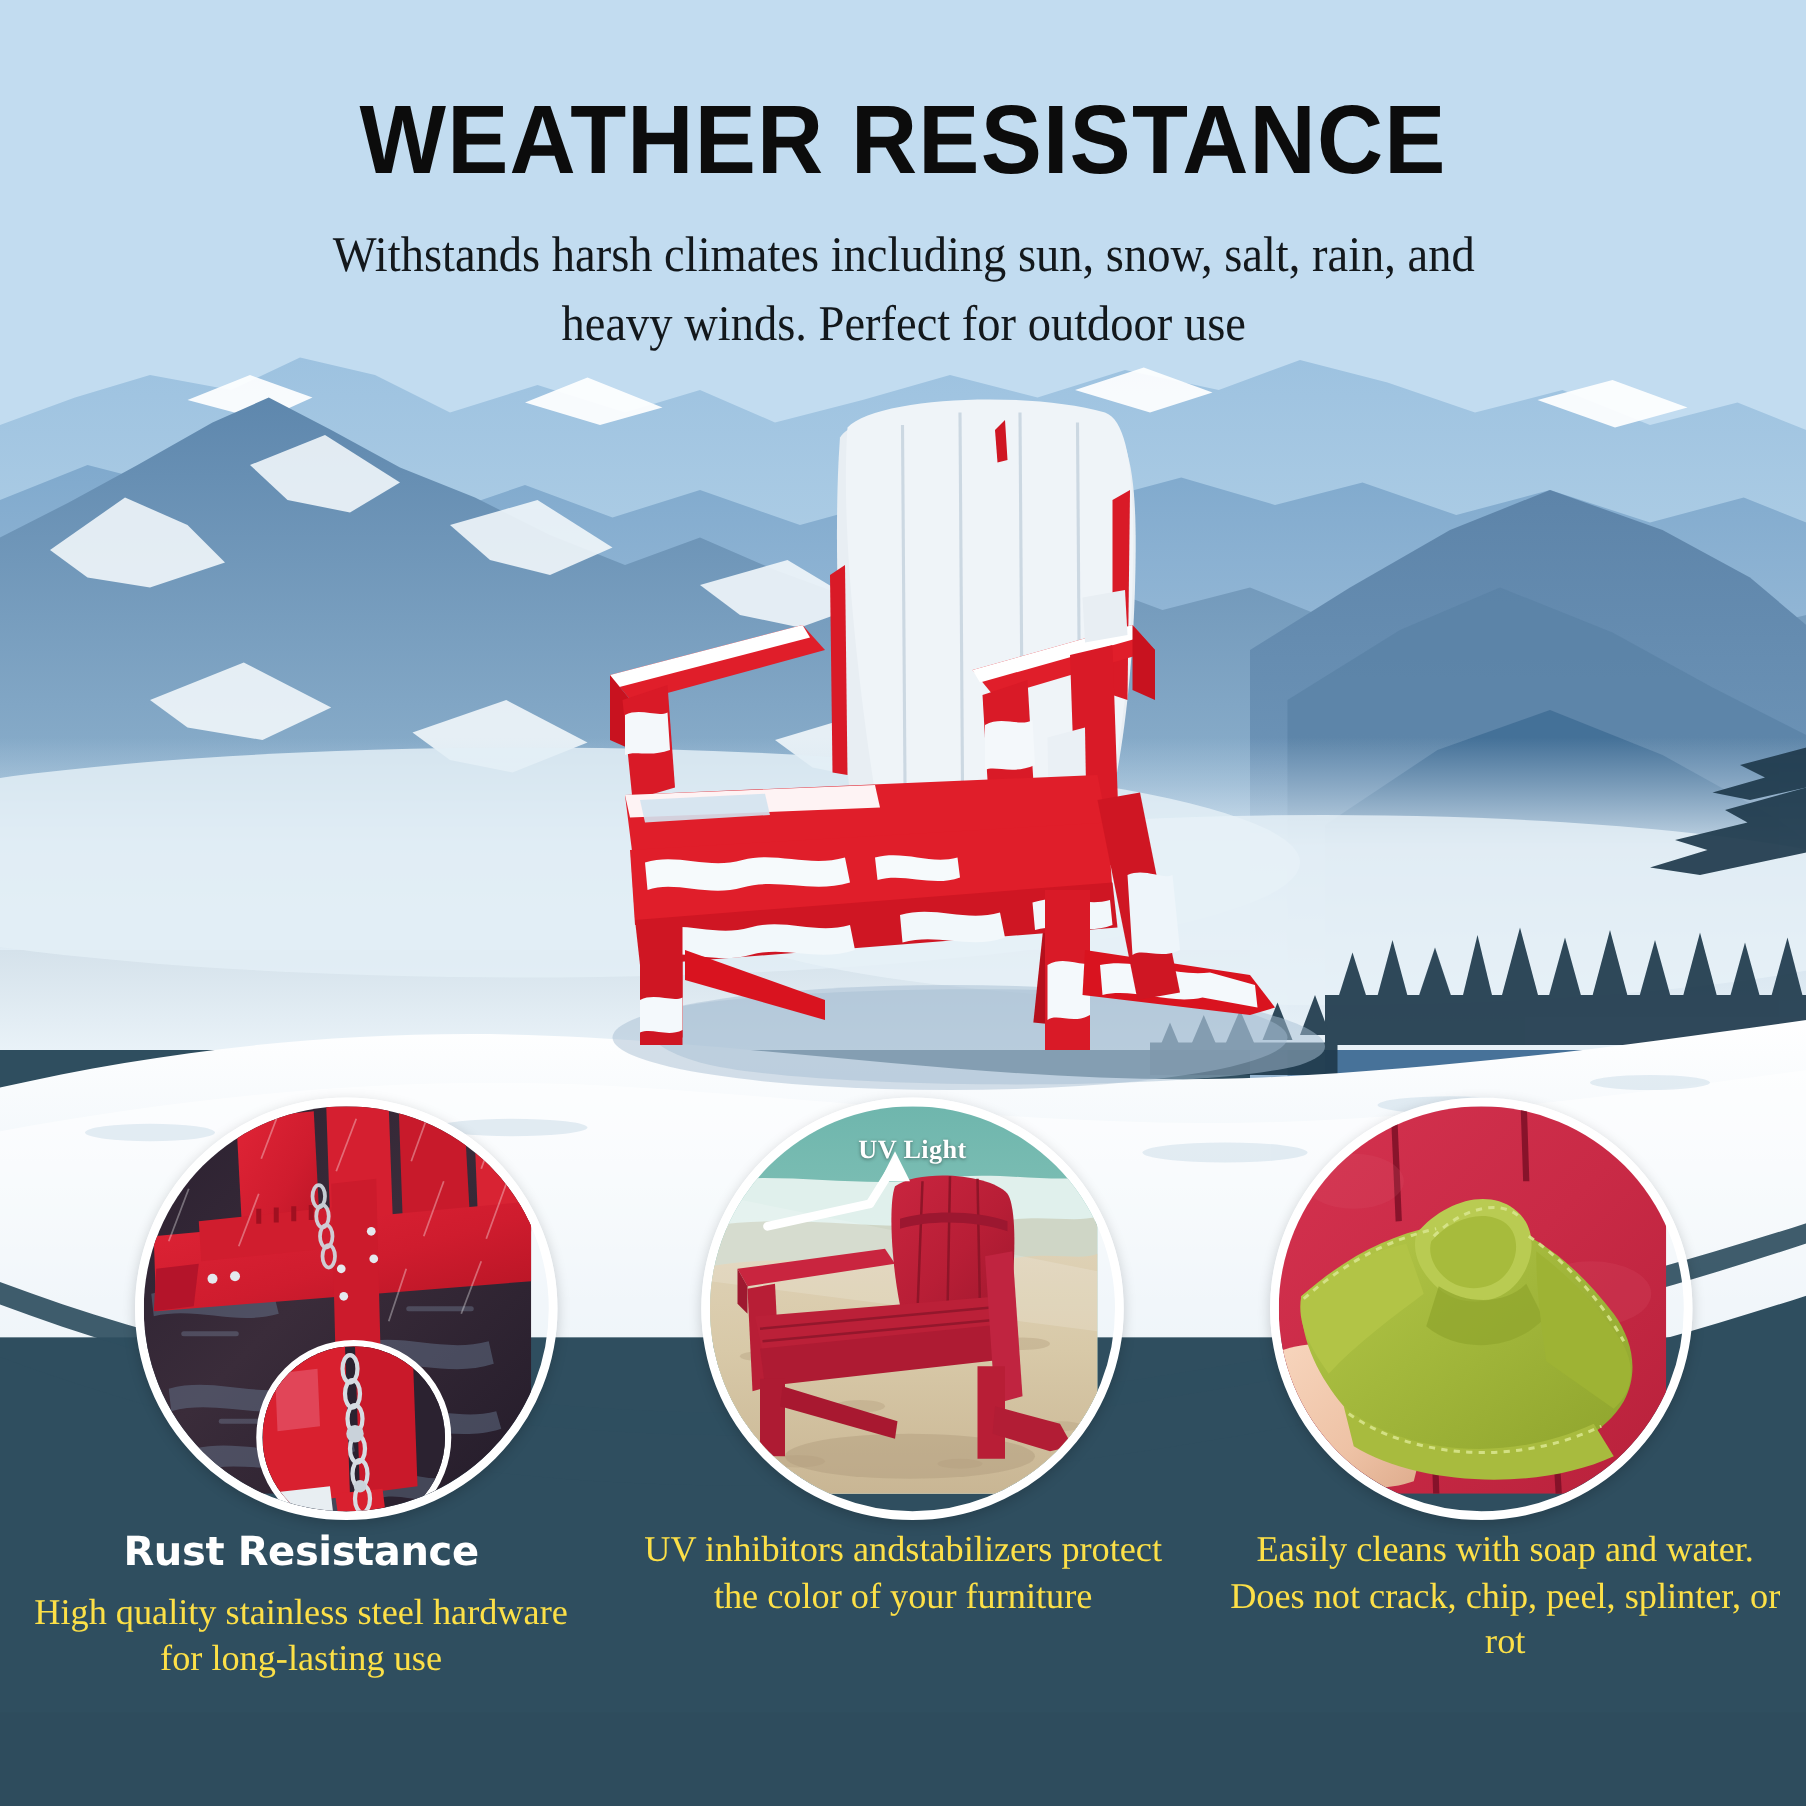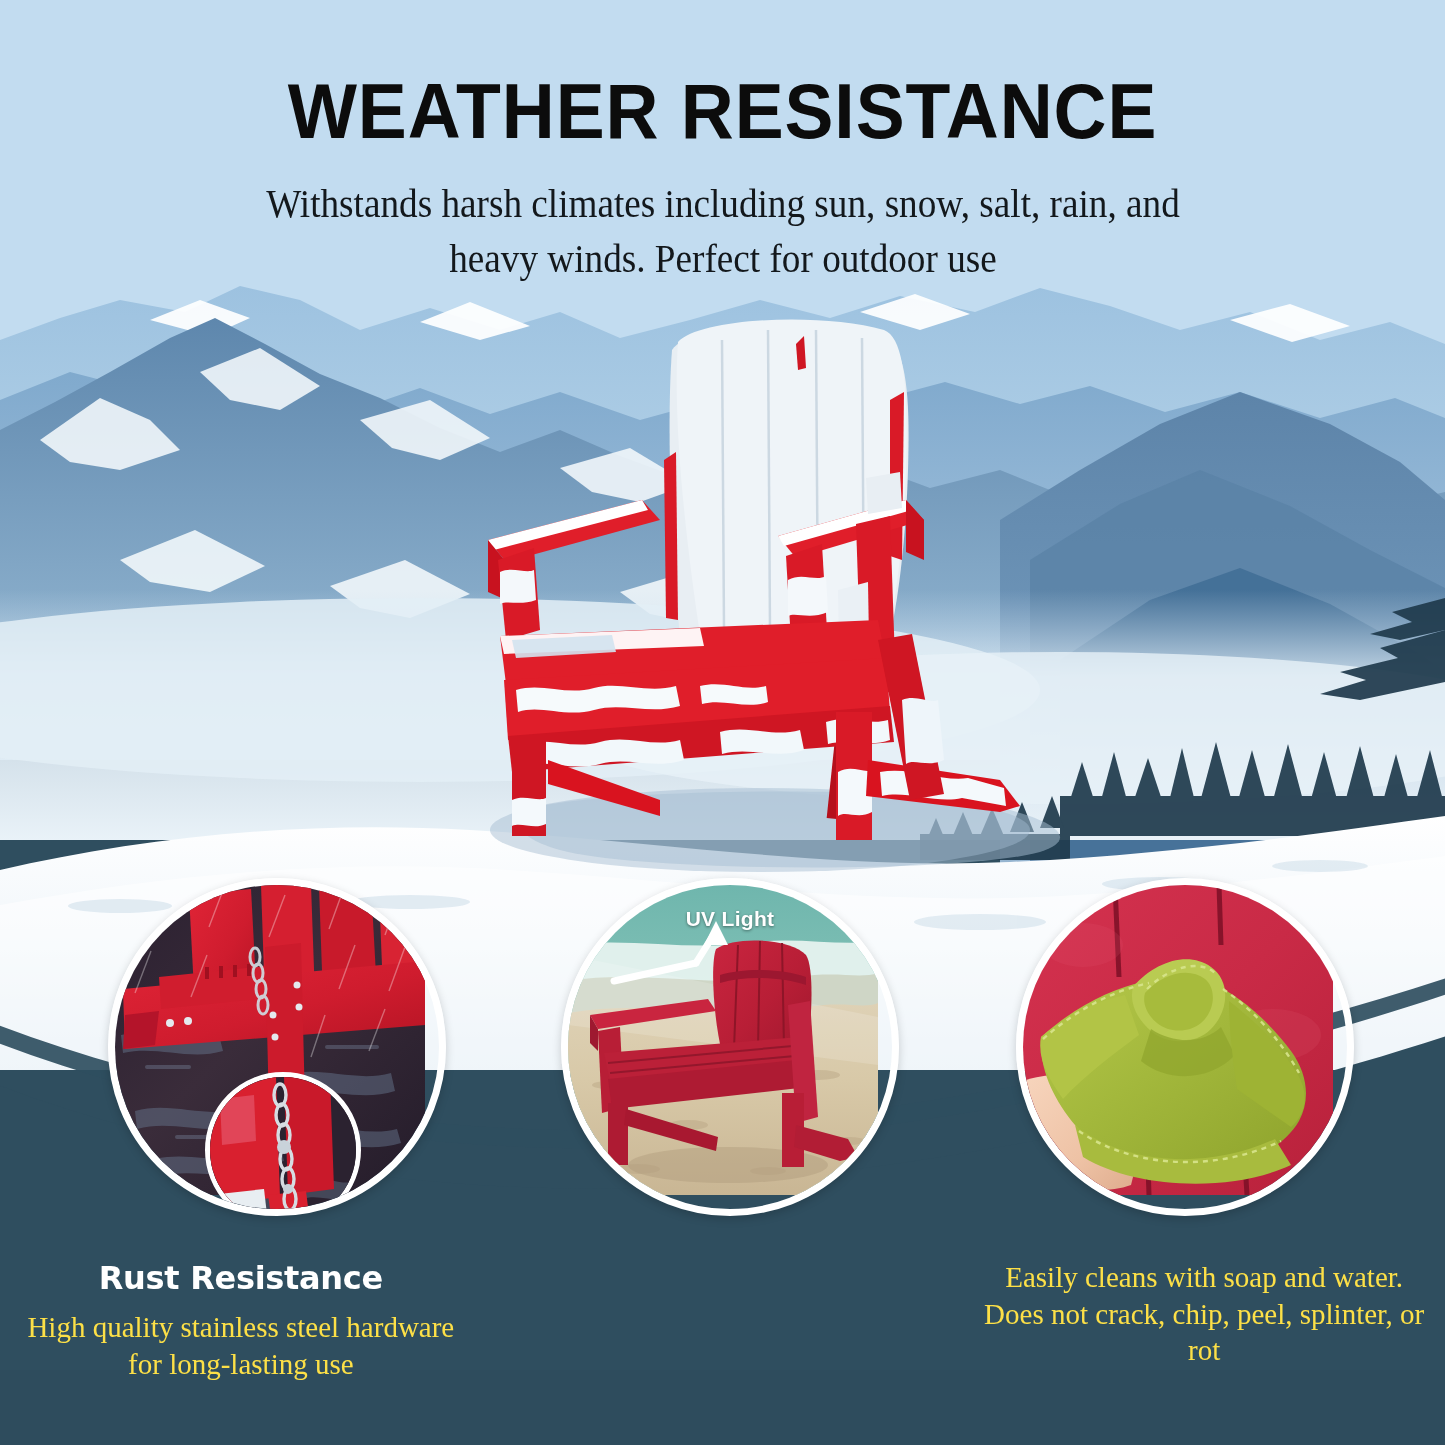--- a/index.html
+++ b/index.html
@@ -55,28 +55,28 @@
   
   .inset{
     position:absolute;left:90px;top:187px;width:146px;height:146px;
     border-radius:50%;border:5px solid #ffffff;overflow:hidden;z-index:5;
   }
 
   
   .uvlabel{
     position:absolute;left:0;top:22px;width:100%;text-align:center;
     color:#ffffff;font-size:21px;font-weight:bold;
-    font-family:Liberation Sans, sans-serif;
+    font-family:Liberation Serif, serif;
     text-shadow:0 1px 3px rgba(0,0,0,.45);z-index:6;
     letter-spacing:.3px;
   }
 
   
   .cols{position:absolute;left:0;top:1222px;width:1445px;z-index:30;display:flex;}
-  .col{flex:1 1 0;text-align:center;padding:0 14px;margin-top:37px;}
+  .col{flex:1 1 0;text-align:center;padding:0 14px;}
   .col h3{
     margin:0 0 12px 0;
     font-family:"DejaVu Sans",sans-serif;
     font-weight:bold;font-size:32px;color:#ffffff;letter-spacing:-.3px;
   }
   .col p{
     margin:0;
     font-family:"Liberation Serif",serif;
     font-size:29px;line-height:1.26;color:#fde047;
   }
@@ -594,19 +594,20 @@
       </svg>
     </div>
   </div>
 
   <div class="cols">
     <div class="col">
       <h3>Rust Resistance</h3>
       <p>High quality stainless steel hardware for long-lasting use</p>
     </div>
     <div class="col">
+      <p>UV inhibitors andstabilizers protect the color of your furniture</p>
     </div>
     <div class="col">
       <p>Easily cleans with soap and water. Does not crack, chip, peel, splinter, or rot</p>
     </div>
   </div>
 
 </div>
 
 </body></html>

